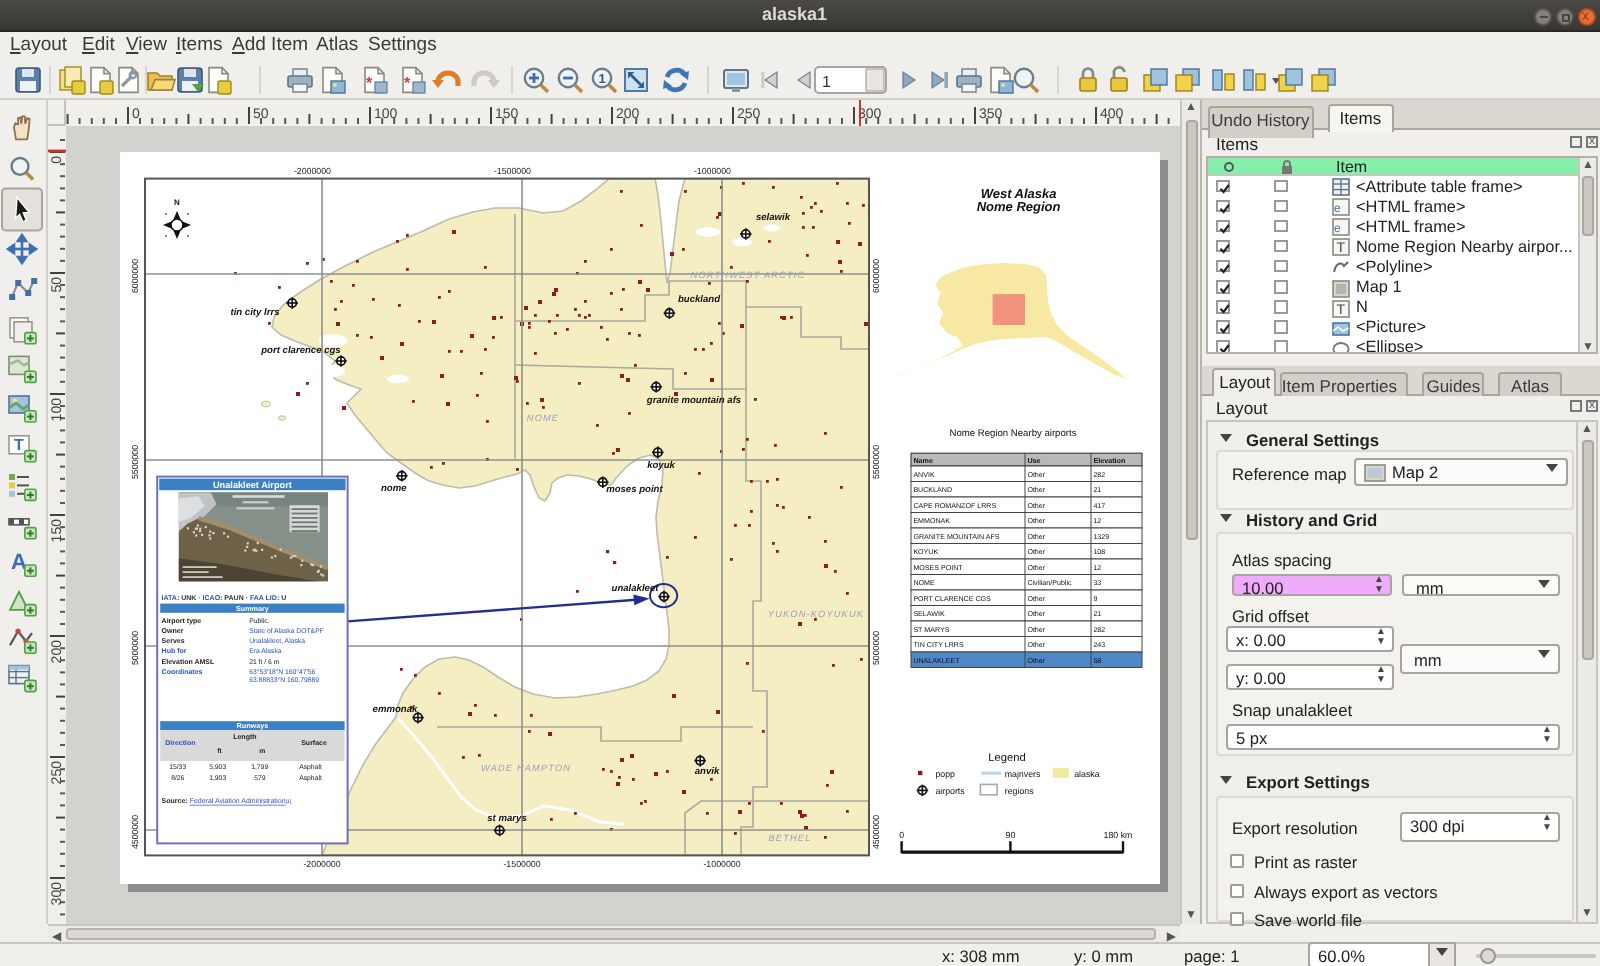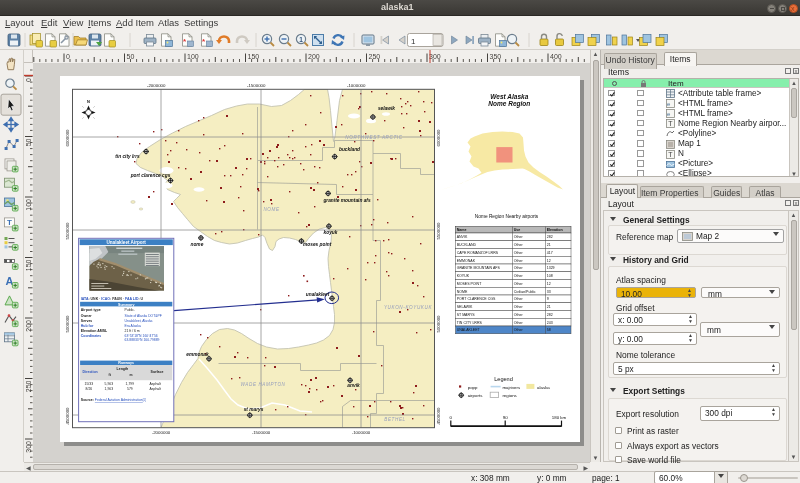--- a/index.html
+++ b/index.html
@@ -1181,42 +1181,42 @@
             <rect x="2" y="2" width="7" height="5" fill="#bcc9d6"></rect>
           </svg>
         </span>
         <span style="position:absolute;left:18px;top:1.5px;font-size:8.3px;color:#222">Map 2</span>
         <span style="position:absolute;right:4px;top:2px;width:0;height:0;border-left:3px solid transparent;border-right:3px solid transparent;border-top:4px solid #444"></span>
       </div>
       <span style="position:absolute;left:6px;top:46px;width:0;height:0;border-left:3.5px solid transparent;border-right:3.5px solid transparent;border-top:4.5px solid #444"></span>
       <span style="position:absolute;left:19px;top:44px;font-size:8.4px;font-weight:bold;color:#222">History and Grid</span>
       <div style="position:absolute;left:4px;top:55px;width:179px;height:112px;background:#f4f2ef;border:1px solid #dcd8d2;border-radius:2px"></div>
       <span style="position:absolute;left:12px;top:64px;font-size:8.4px;color:#222">Atlas spacing</span>
-      <div style="position:absolute;left:12px;top:75.5px;width:80px;height:11.5px;background:#eab308;border:1px solid #a9a49c;border-radius:2px">
+      <div style="position:absolute;left:12px;top:75.5px;width:80px;height:11.5px;background:#f0abfc;border:1px solid #a9a49c;border-radius:2px">
         <span style="position:absolute;left:4px;top:1px;font-size:8.3px;color:#222">10.00</span>
         <span style="position:absolute;right:3px;top:0.5px;font-size:5px;color:#444;line-height:5px">▲<br>▼</span>
       </div>
       <div style="position:absolute;left:97px;top:75.5px;width:79px;height:11.5px;background:#fcfbfa;border:1px solid #a9a49c;border-radius:2px">
         <span style="position:absolute;left:6px;top:1.5px;font-size:8.3px;color:#222">mm</span>
         <span style="position:absolute;right:4px;top:2px;width:0;height:0;border-left:3px solid transparent;border-right:3px solid transparent;border-top:4px solid #444"></span>
       </div>
       <span style="position:absolute;left:12px;top:92px;font-size:8.4px;color:#222">Grid offset</span>
       <div style="position:absolute;left:9px;top:101.5px;width:84px;height:13.5px;background:#fff;border:1px solid #a9a49c;border-radius:2px">
         <span style="position:absolute;left:4px;top:1px;font-size:8.3px;color:#222">x: 0.00</span>
         <span style="position:absolute;right:3px;top:0.5px;font-size:5px;color:#444;line-height:5px">▲<br>▼</span>
       </div>
       <div style="position:absolute;left:9px;top:120.5px;width:84px;height:13.5px;background:#fff;border:1px solid #a9a49c;border-radius:2px">
         <span style="position:absolute;left:4px;top:1px;font-size:8.3px;color:#222">y: 0.00</span>
         <span style="position:absolute;right:3px;top:0.5px;font-size:5px;color:#444;line-height:5px">▲<br>▼</span>
       </div>
       <div style="position:absolute;left:96px;top:111px;width:80px;height:15px;background:#fcfbfa;border:1px solid #a9a49c;border-radius:2px">
         <span style="position:absolute;left:6px;top:1.5px;font-size:8.3px;color:#222">mm</span>
         <span style="position:absolute;right:4px;top:2px;width:0;height:0;border-left:3px solid transparent;border-right:3px solid transparent;border-top:4px solid #444"></span>
       </div>
-      <span style="position:absolute;left:12px;top:139px;font-size:8.4px;color:#222">Nome tolerance</span>
+      <span style="position:absolute;left:12px;top:139px;font-size:8.4px;color:#222">Snap unalakleet</span>
       <div style="position:absolute;left:9px;top:150.5px;width:167px;height:13.5px;background:#fff;border:1px solid #a9a49c;border-radius:2px">
         <span style="position:absolute;left:4px;top:1px;font-size:8.3px;color:#222">5 px</span>
         <span style="position:absolute;right:3px;top:0.5px;font-size:5px;color:#444;line-height:5px">▲<br>▼</span>
       </div>
       <span style="position:absolute;left:6px;top:177px;width:0;height:0;border-left:3.5px solid transparent;border-right:3.5px solid transparent;border-top:4.5px solid #444"></span>
       <span style="position:absolute;left:19px;top:175px;font-size:8.4px;font-weight:bold;color:#222">Export Settings</span>
       <div style="position:absolute;left:4px;top:187px;width:179px;height:63px;background:#f4f2ef;border:1px solid #dcd8d2;border-radius:2px"></div>
       <span style="position:absolute;left:12px;top:198px;font-size:8.4px;color:#222">Export resolution</span>
       <div style="position:absolute;left:96px;top:194.5px;width:80px;height:15px;background:#fff;border:1px solid #a9a49c;border-radius:2px">
         <span style="position:absolute;left:4px;top:1px;font-size:8.3px;color:#222">300 dpi</span>

